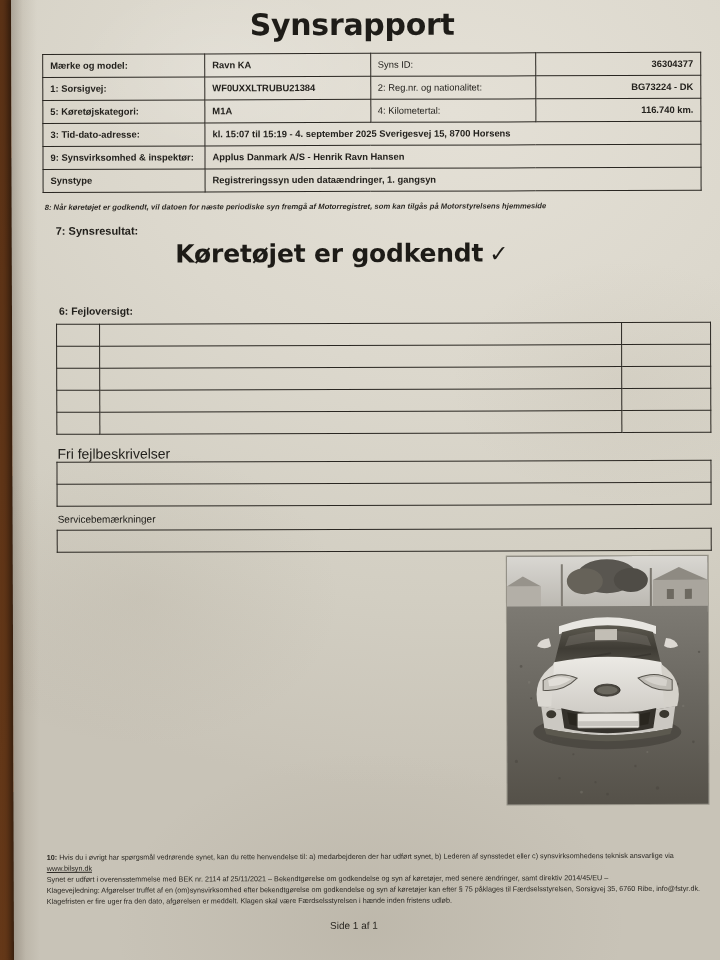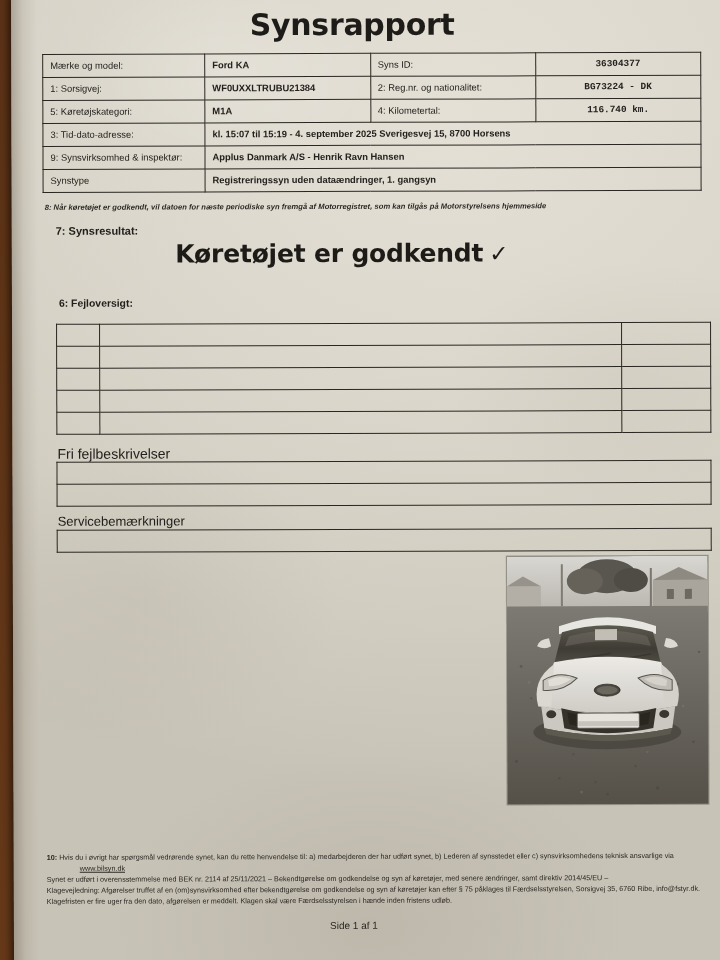--- a/index.html
+++ b/index.html
@@ -88,24 +88,24 @@
   }
   .info-table td {
     border: 1px solid #2a2722;
     height: 22px;
     padding: 0 7px;
     font-size: 9.4px;
     color: #24221e;
     line-height: 1.2;
     vertical-align: middle;
   }
-  .lbl { width: 147px; }
+  .lbl { width: 147px; font-weight: bold; }
   .val { font-weight: bold; }
   .lbl2 { width: 150px; border-radius: 6px; }
-  .val2 { font-weight: bold; text-align: center; font-family: Liberation Mono, monospace; }
+  .val2 { font-weight: bold; text-align: right; }
 
   
   .note8 {
     position: absolute;
     left: 33px;
     top: 207px;
     font-size: 7.6px;
     font-style: italic;
     font-weight: bold;
     color: #2c2924;
@@ -136,21 +136,21 @@
   .verdict .check {
     font-weight: normal;
     font-size: 23px;
     margin-left: 6px;
   }
 
   
   .lbl-fejloversigt {
     position: absolute;
     left: 47px;
-    top: 302px;
+    top: 310px;
     font-size: 10.4px;
     font-weight: bold;
     color: #22201c;
   }
   .fault-table {
     position: absolute;
     left: 44px;
     top: 328px;
     width: 655px;
     border-collapse: collapse;
@@ -180,21 +180,21 @@
     table-layout: fixed;
   }
   .box-fri td {
     border: 1px solid #2a2722;
     height: 19px;
   }
   .lbl-service {
     position: absolute;
     left: 45px;
     top: 518px;
-    font-size: 13px;
+    font-size: 10px;
     color: #22201c;
   }
   .box-service {
     position: absolute;
     left: 44px;
     top: 534px;
     width: 655px;
     border-collapse: collapse;
     table-layout: fixed;
   }
@@ -224,21 +224,20 @@
     width: 655px;
     font-size: 7.2px;
     line-height: 11.1px;
     color: #2b2823;
     letter-spacing: 0.01px;
   }
   .footer .ten { font-weight: bold; }
   .footer a, .footer .link {
     color: #2b2823;
     text-decoration: underline;
-    margin-left: 33px;
   }
   .page-num {
     position: absolute;
     left: 0;
     top: 925px;
     width: 680px;
     text-align: center;
     font-size: 10px;
     color: #2b2823;
   }
@@ -250,21 +249,21 @@
 
 <div id="paper">
   <div id="content">
 
     <div class="doc-title">Synsrapport</div>
 
     <table class="info-table">
       <tbody>
           <tr>
         <td class="lbl">Mærke og model:</td>
-        <td class="val">Ford KA</td>
+        <td class="val">Ravn KA</td>
         <td class="lbl2">Syns ID:</td>
         <td class="val2">36304377</td>
       </tr>
       <tr>
         <td class="lbl">1: Sorsigvej:</td>
         <td class="val">WF0UXXLTRUBU21384</td>
         <td class="lbl2">2:  Reg.nr. og nationalitet:</td>
         <td class="val2">BG73224 - DK</td>
       </tr>
       <tr>

